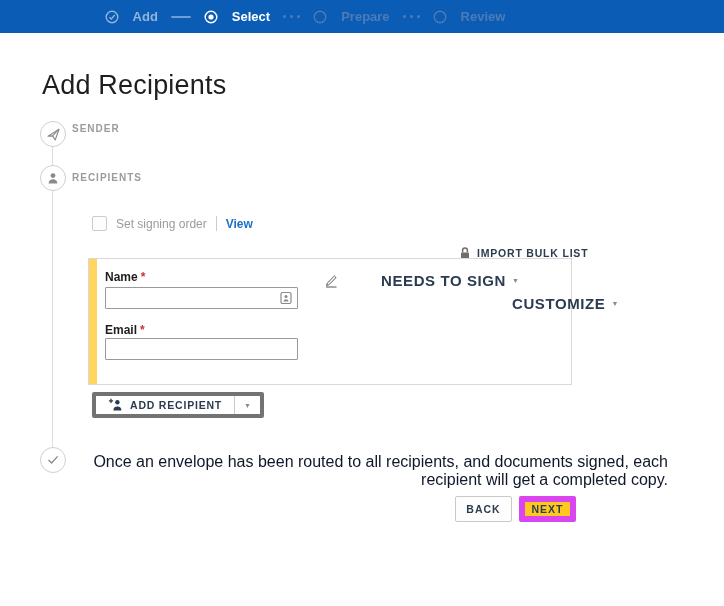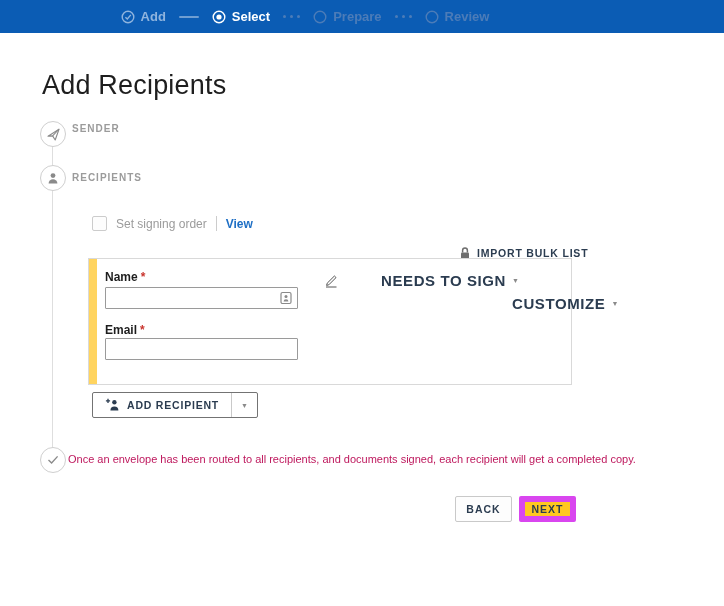--- a/index.html
+++ b/index.html
@@ -3,21 +3,21 @@
 <meta charset="utf-8">
 <style>
   * { margin:0; padding:0; box-sizing:border-box; }
   html,body { width:724px; height:606px; background:#fff; font-family:"Liberation Sans", sans-serif; }
   .page { position:relative; width:724px; height:606px; overflow:hidden; background:#fff; }
 
   
   .topbar { position:absolute; left:0; top:0; width:724px; height:33px; background:#0b5cb4; }
   .steps { position:absolute; left:-57px; top:0; width:724px; height:33px;
            display:flex; align-items:center; justify-content:center; gap:13px; }
-  .step { display:flex; align-items:center; gap:6px; font-size:13px; font-weight:bold; cursor:default; }
+  .step { display:flex; align-items:center; gap:14px; font-size:13px; font-weight:bold; cursor:default; }
   .step.done   { color:#8fb4de; }
   .step.active { color:#ffffff; }
   .step.todo   { color:#4c7cb8; }
   .sep-line { width:20px; height:2px; background:#6f9ed2; border-radius:1px; }
   .sep-dots { display:flex; gap:4px; align-items:center; }
   .sep-dots i { width:3px; height:3px; border-radius:50%; background:#4c7cb8; display:block; }
 
   
   .h1 { position:absolute; left:42px; top:70px; font-size:27px; font-weight:400; color:#1e1e1e; letter-spacing:0.2px; }
 
@@ -59,27 +59,27 @@
 
   .drop { position:absolute; top:13px; display:flex; align-items:center; gap:6px; cursor:pointer;
           background:none; border:none; }
   .drop span.txt { font-size:15px; font-weight:bold; color:#2b3c50; letter-spacing:0.6px;padding-left:36px; }
   .caret { font-size:7px; color:#8a8a8a; }
   .drop-sign { left:235px; }
   .drop-customize { left:387px;margin-top:23px; }
 
   
   .add-btn { position:absolute; left:92px; top:392px; height:26px; display:flex; align-items:stretch;
-             border:1px solid #737373; border-radius:2px; background:#fff; cursor:pointer; }
+             border:4px solid #737373; border-radius:2px; background:#fff; cursor:pointer; }
   .add-main { display:flex; align-items:center; gap:7px; padding:0 12px; }
   .add-main span { font-size:10.5px; font-weight:bold; color:#2b3c50; letter-spacing:0.8px; }
   .add-caret { width:26px; display:flex; align-items:center; justify-content:center; border-left:1px solid #c9c9c9; }
 
   
-  .note { position:absolute; left:68px; top:453px; font-size:11px; color:#be185d; width:600px; }
+  .note { position:absolute; left:68px; top:453px; font-size:16px; color:#0f172a; width:600px;text-align:right; }
 
   
   .btn-row { position:absolute; left:455px; top:496px; display:flex; gap:7px; }
   .btn { height:26px; font-size:10.5px; font-weight:bold; letter-spacing:1px; border-radius:2px;
          cursor:pointer; font-family:"Liberation Sans", sans-serif; }
   .btn-back { width:57px; background:#fdfdfd; border:1px solid #c9c9c9; color:#2b3c50; }
   .btn-next { width:57px; background:#ffc820; border:6px solid #d946ef; color:#2b3c50; }
 
   svg { display:block; }
 </style>

